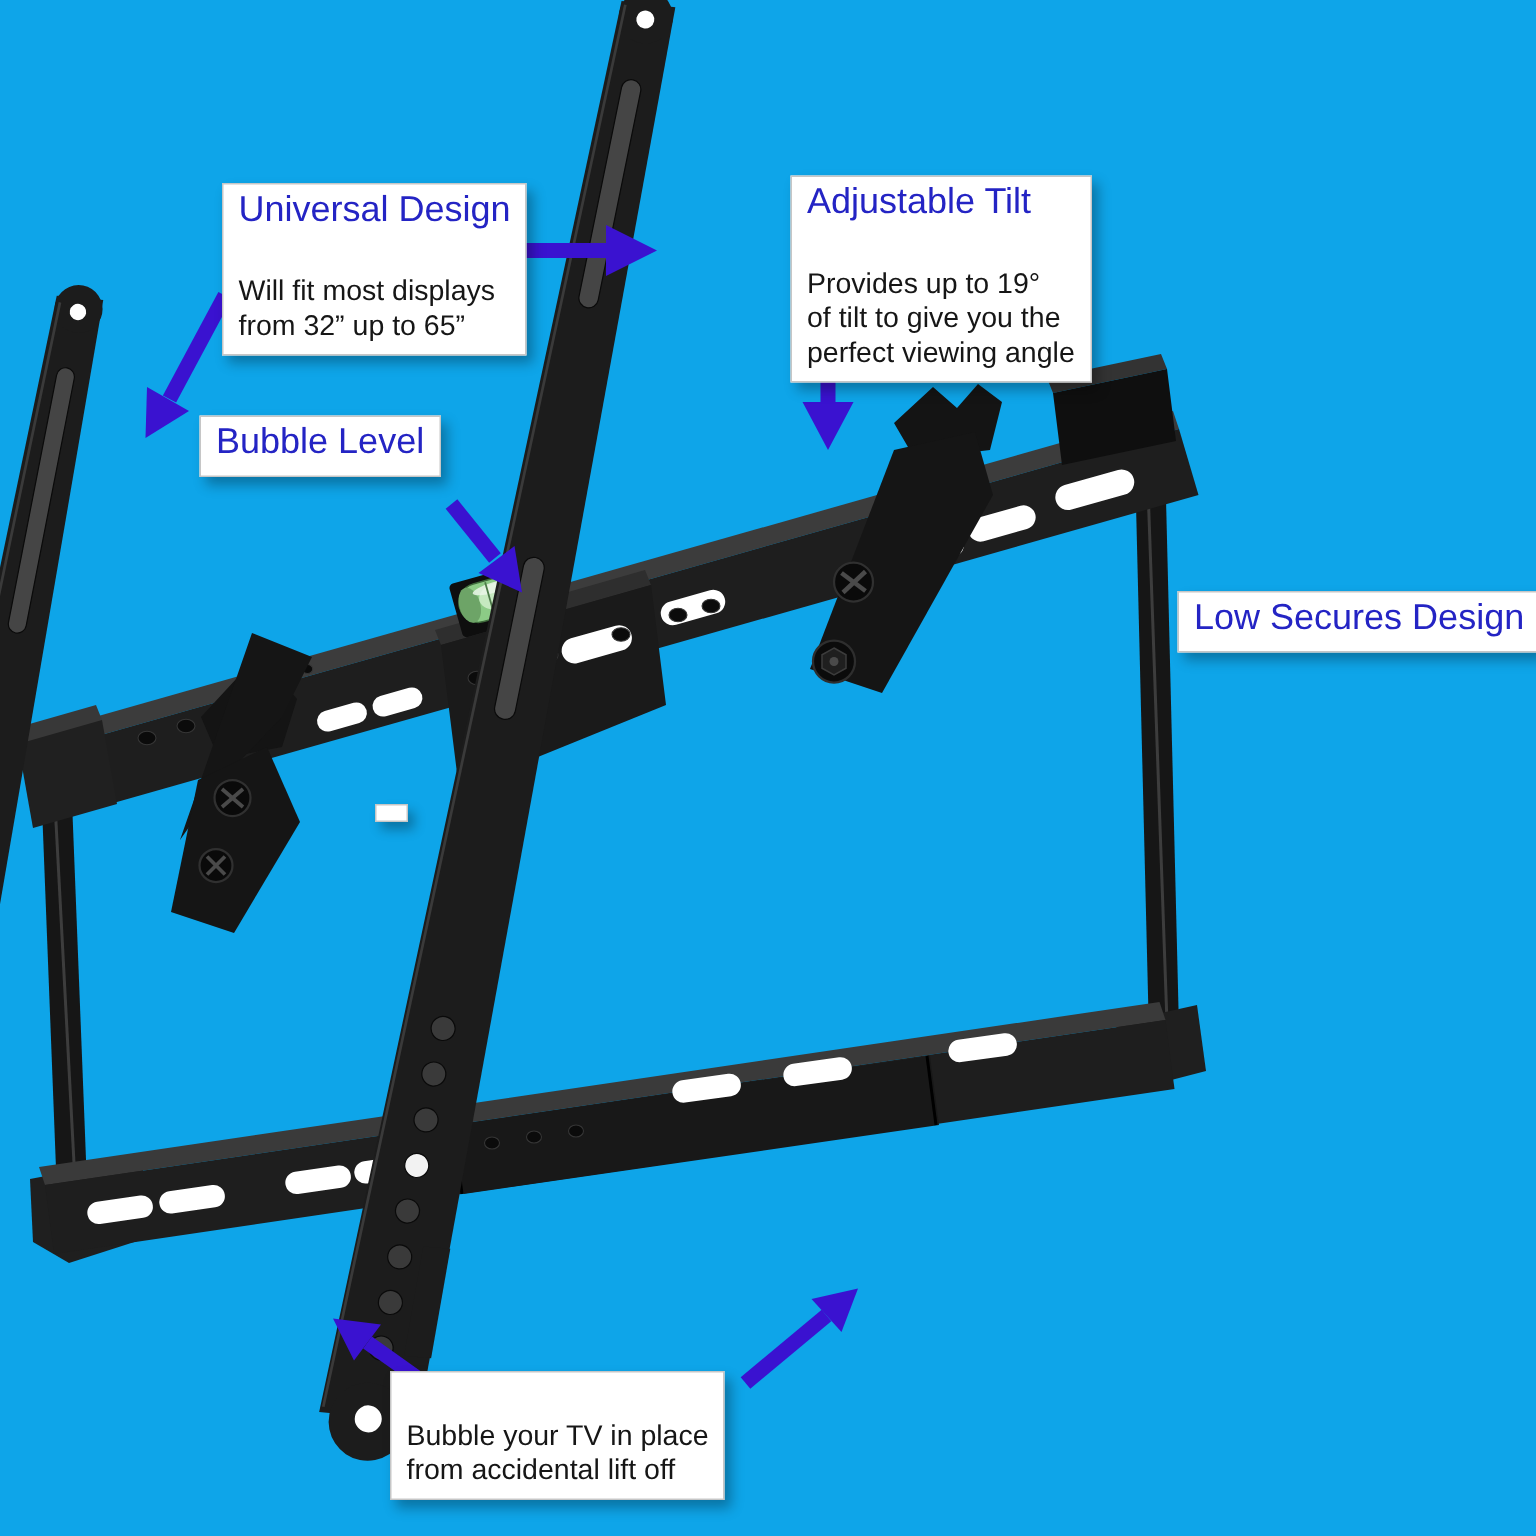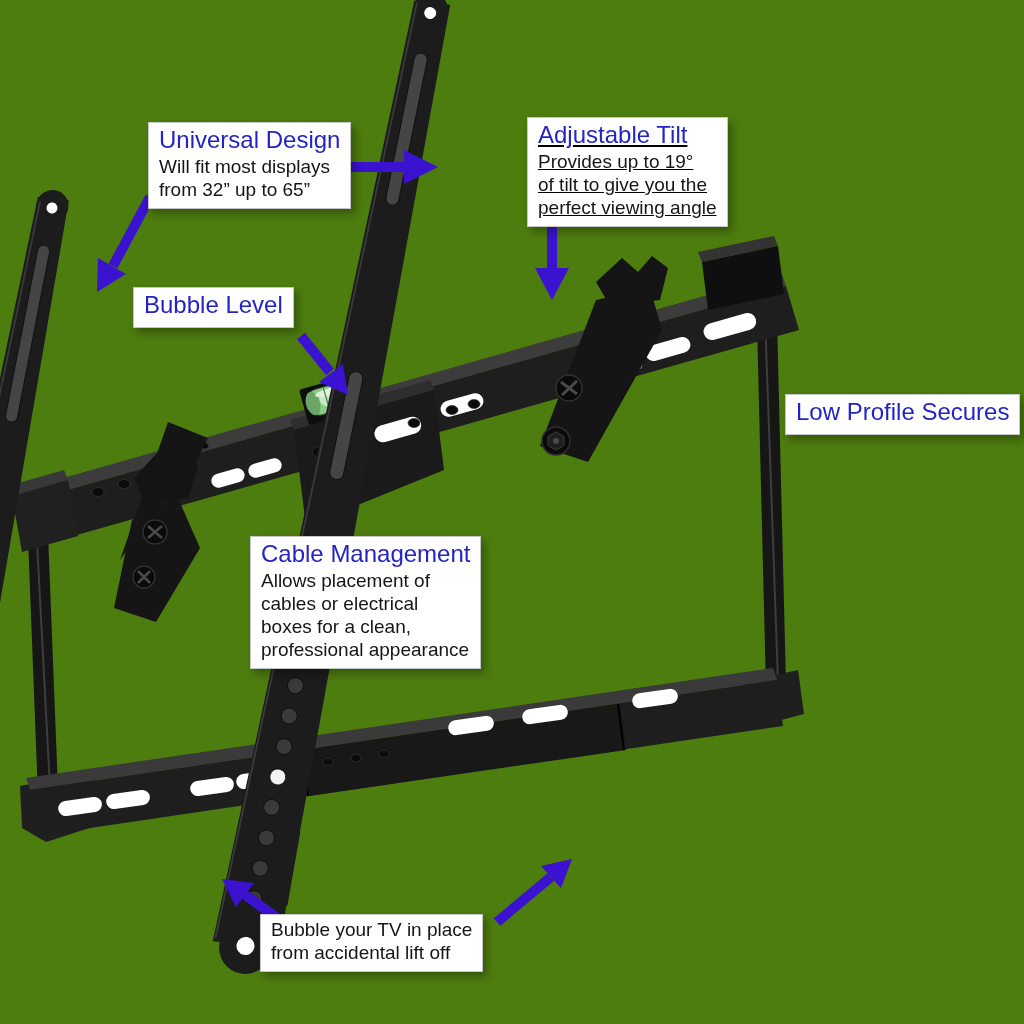--- a/index.html
+++ b/index.html
@@ -1,34 +1,34 @@
 <!DOCTYPE html>
 <html><head>
 <meta charset="utf-8">
 <style>
   html,body{margin:0;padding:0;background:#ffffff;}
   .stage{
-    position:relative;width:1024px;height:1024px;background:#4d7c0f;overflow:hidden;
+    position:relative;width:1024px;height:1024px;background:#0ea5e9;overflow:hidden;
     font-family:"Liberation Sans", sans-serif;
   }
   .stage svg{position:absolute;left:0;top:0;}
   .callout{
     position:absolute;background:#ffffff;border:1px solid #c6c6c6;
     box-shadow:4px 5px 8px rgba(0,0,0,0.30);
     padding:3px 10px 7px 10px;z-index:5;
   }
   .callout .title{
     font-size:24px;color:#2424c4;white-space:nowrap;line-height:1.2;
   }
   .callout .body{
-    font-size:19px;color:#161616;line-height:1.22;white-space:pre-line;
+    font-size:19px;color:#161616;line-height:1.22;white-space:pre-line;margin-top:28px;
   }
   #c-universal{left:148px;top:122px;}
-  #c-tilt{left:527px;top:117px;text-decoration:underline;}
-  #c-bubble{left:133px;top:287px;}
+  #c-tilt{left:527px;top:117px;}
+  #c-bubble{left:133px;top:277px;}
   #c-lowprofile{left:785px;top:394px;}
   #c-cable{left:250px;top:536px;}
   #c-security{left:260px;top:914px;}
 </style>
 </head>
 <body>
 
 <div class="stage">
 
   <svg width="1024" height="1024" viewBox="0 0 1024 1024">
@@ -226,29 +226,24 @@
     <div class="body">Provides up to 19°
 of tilt to give you the
 perfect viewing angle</div>
   </div>
 
   <div class="callout" id="c-bubble">
     <div class="title">Bubble Level</div>
   </div>
 
   <div class="callout" id="c-lowprofile">
-    <div class="title">Low Profile Secures</div>
+    <div class="title">Low Secures Design</div>
   </div>
 
   <div class="callout" id="c-cable">
-    <div class="title">Cable Management</div>
-    <div class="body">Allows placement of
-cables or electrical
-boxes for a clean,
-professional appearance</div>
   </div>
 
   <div class="callout" id="c-security">
     <div class="body">Bubble your TV in place
 from accidental lift off</div>
   </div>
 
 </div>
 
 </body></html>

